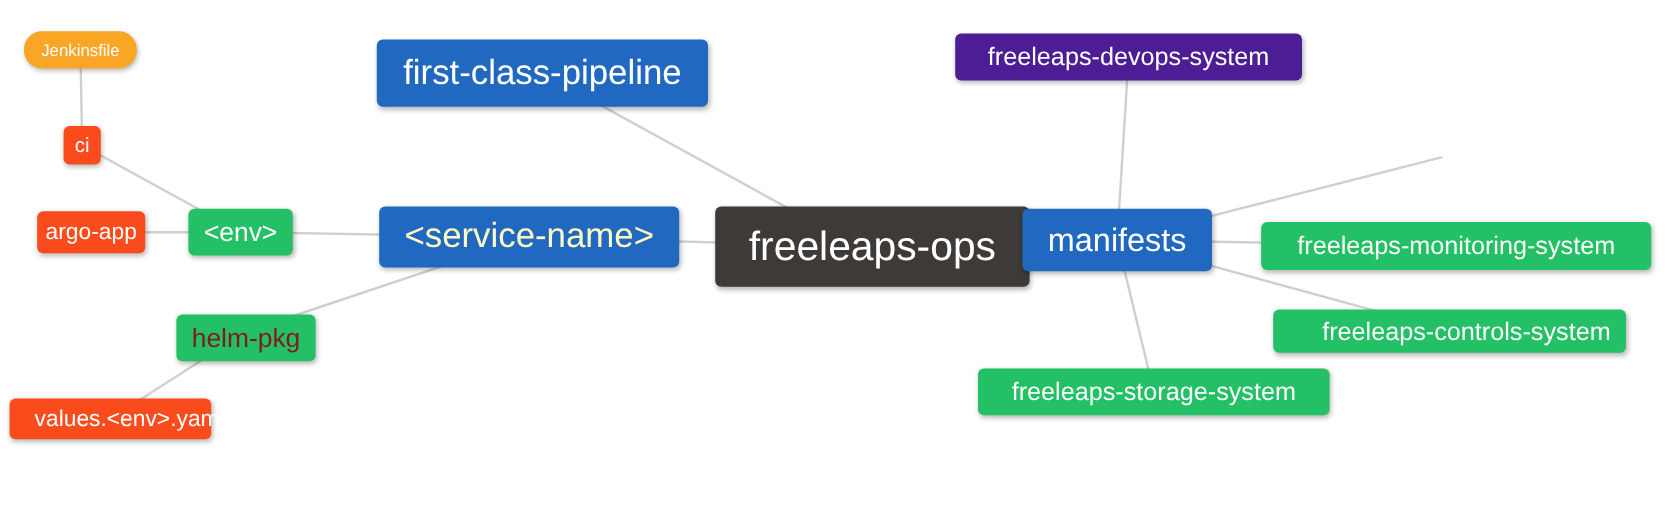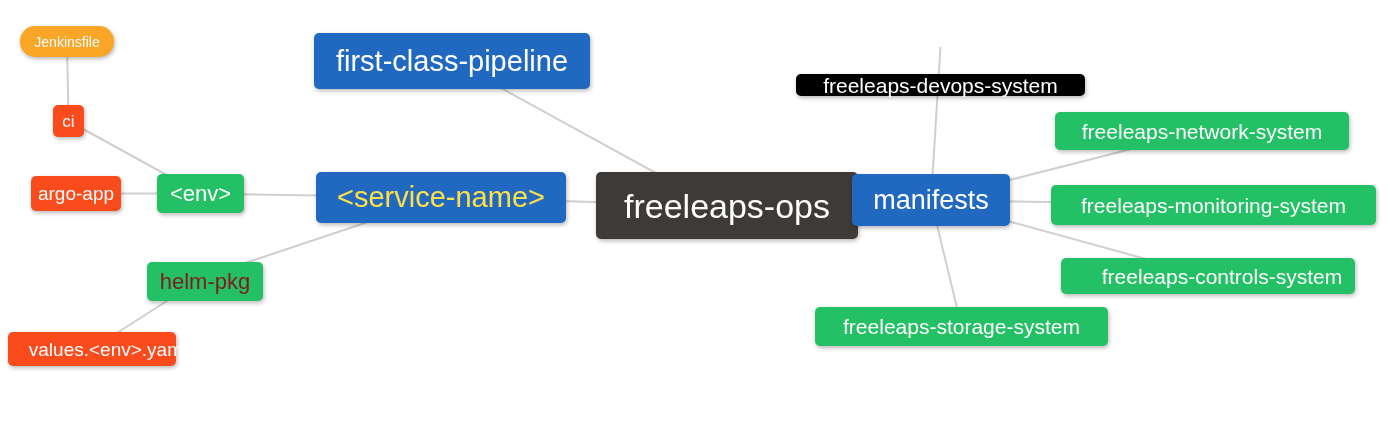--- a/index.html
+++ b/index.html
@@ -60,21 +60,20 @@
       <line x1="931" y1="200" x2="961.5" y2="326.5" stroke="#CFCFCF" stroke-width="2"></line>
     </svg>
 
 <div class="node" style="left: 20px; top: 26px; width: 94px; height: 31px; font-size: 14px; background: rgb(249, 165, 38); color: rgb(255, 255, 255); border-radius: 15px;">Jenkinsfile</div>
     <div class="node" style="left: 53px; top: 105px; width: 31px; height: 32px; font-size: 17px; background: rgb(250, 75, 29); color: rgb(255, 255, 255);">ci</div>
     <div class="node" style="left: 31px; top: 176px; width: 90px; height: 35px; font-size: 19px; background: rgb(250, 75, 29); color: rgb(255, 255, 255);">argo-app</div>
     <div class="node" style="left: 157px; top: 174px; width: 87px; height: 39px; font-size: 22px; background: rgb(35, 192, 101); color: rgb(255, 255, 255);">&lt;env&gt;</div>
     <div class="node" style="left: 147px; top: 262px; width: 116px; height: 39px; font-size: 22px; background: rgb(35, 192, 101); color: #7f1d1d;">helm-pkg</div>
     <div class="node" style="left: 8px; top: 332px; width: 168px; height: 34px; font-size: 19px; background: rgb(250, 75, 29); color: rgb(255, 255, 255); padding-left: 32px;">values.&lt;env&gt;.yaml</div>
     <div class="node" style="left: 314px; top: 33px; width: 276px; height: 56px; font-size: 29px; background: rgb(33, 105, 192); color: rgb(255, 255, 255);">first-class-pipeline</div>
-    <div class="node" style="left: 316px; top: 172px; width: 250px; height: 51px; font-size: 29px; background: rgb(33, 105, 192); color: #fde047;">&lt;service-name&gt;</div>
+    <div class="node" style="left: 316px; top: 172px; width: 250px; height: 51px; font-size: 29px; background: rgb(33, 105, 192); color: #fef9c3;">&lt;service-name&gt;</div>
     <div class="node" style="left: 596px; top: 172px; width: 262px; height: 67px; font-size: 34px; background: rgb(61, 58, 55); color: rgb(255, 255, 255);">freeleaps-ops</div>
     <div class="node" style="left: 852px; top: 174px; width: 158px; height: 52px; font-size: 27px; background: rgb(33, 105, 192); color: rgb(255, 255, 255);">manifests</div>
-    <div class="node" style="left: 796px; top: 28px; width: 289px; height: 22px; font-size: 21px; background: #000000; color: rgb(255, 255, 255); margin-top: 46px;">freeleaps-devops-system</div>
-    <div class="node" style="left: 1055px; top: 112px; width: 294px; height: 38px; font-size: 21px; background: rgb(35, 192, 101); color: rgb(255, 255, 255);">freeleaps-network-system</div>
+    <div class="node" style="left: 796px; top: 28px; width: 289px; height: 39px; font-size: 21px; background: #4c1d95; color: rgb(255, 255, 255);">freeleaps-devops-system</div>
     <div class="node" style="left: 1051px; top: 185px; width: 325px; height: 40px; font-size: 21px; background: rgb(35, 192, 101); color: rgb(255, 255, 255);">freeleaps-monitoring-system</div>
     <div class="node" style="left: 1061px; top: 258px; width: 294px; height: 36px; font-size: 21px; background: rgb(35, 192, 101); color: rgb(255, 255, 255); padding-left: 28px;">freeleaps-controls-system</div>
     <div class="node" style="left: 815px; top: 307px; width: 293px; height: 39px; font-size: 21px; background: rgb(35, 192, 101); color: rgb(255, 255, 255);">freeleaps-storage-system</div>
   </div>
 
 </body></html>

